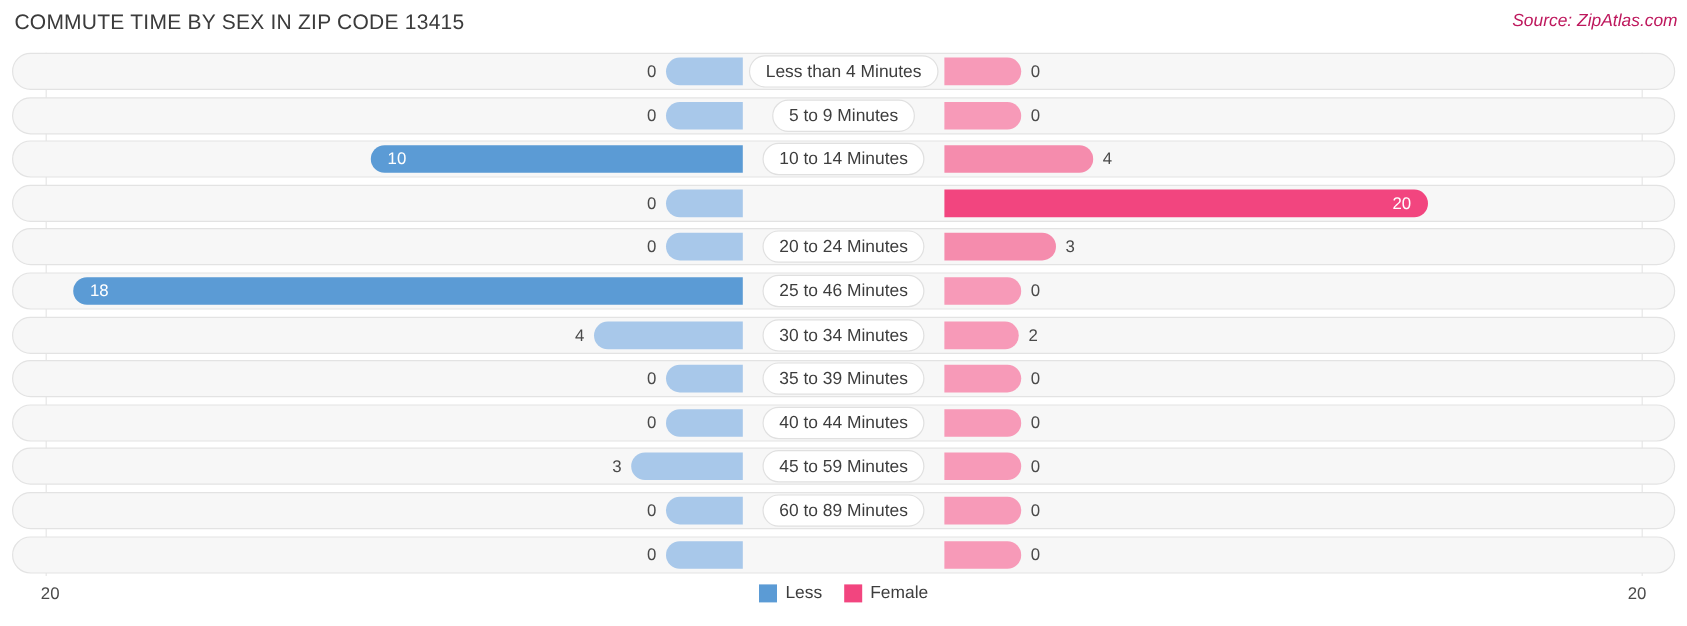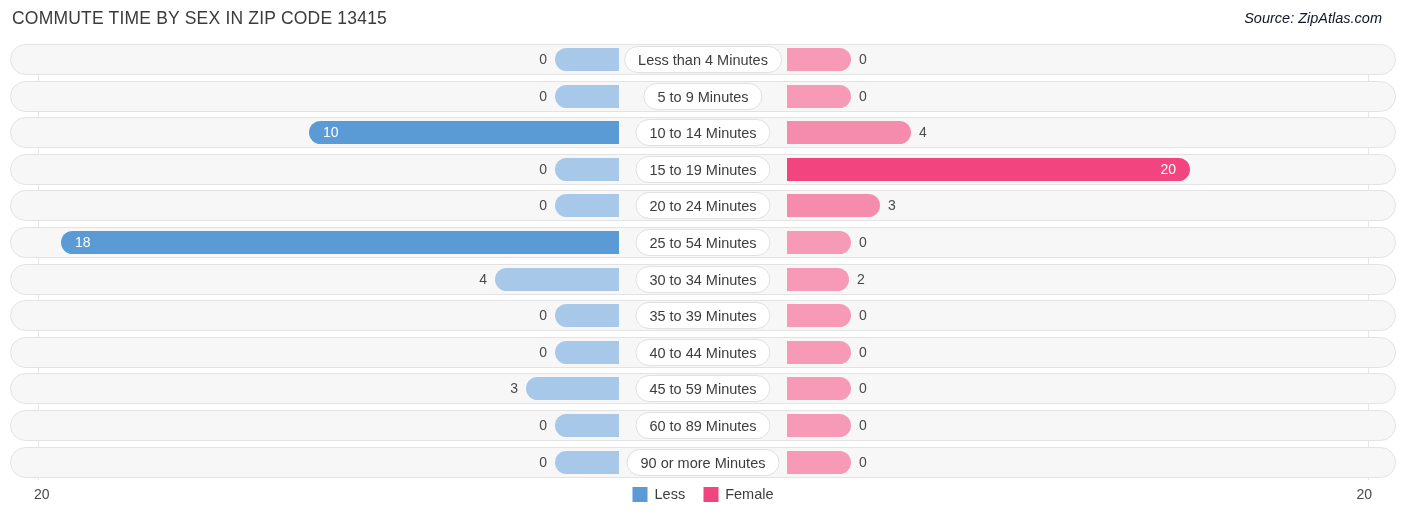--- a/index.html
+++ b/index.html
@@ -25,25 +25,25 @@
     position: absolute;
     left: 12px;
     top: 8px;
     font-size: 17.5px;
     letter-spacing: 0.2px;
     color: #3b3b3b;
     white-space: nowrap;
   }
   .source {
     position: absolute;
-    right: 24px;
+    right: 8px;
     top: 10px;
     font-size: 14.5px;
     font-style: italic;
-    color: #0f172a;
+    color: #be185d;
     white-space: nowrap;
   }
 
   
   .plot {
     position: absolute;
     left: 0;
     top: 44px;
     width: 1406px;
     height: 436px;
@@ -222,37 +222,36 @@
         <div class="val-in val-in-male" style="left: 323px;">10</div>
         <div class="val val-female" style="left: 919px; width: 52px;">4</div>
         <div class="cat-pill">10 to 14 Minutes</div>
       </div>
       <div class="row">
         <div class="track"></div>
         <div class="bar bar-male" style="left: 555px; width: 64px;"></div>
         <div class="bar bar-female strong-female" style="left: 787px; width: 403px;"></div>
         <div class="val val-male" style="left: 495px; width: 52px;">0</div>
         <div class="val-in val-in-female" style="left: 1124px; width: 52px;">20</div>
-        <div class="cat-pill">15 to 19 Minutes</div>
       </div>
       <div class="row">
         <div class="track"></div>
         <div class="bar bar-male" style="left: 555px; width: 64px;"></div>
         <div class="bar bar-female mid-female" style="left: 787px; width: 93px;"></div>
         <div class="val val-male" style="left: 495px; width: 52px;">0</div>
         <div class="val val-female" style="left: 888px; width: 52px;">3</div>
         <div class="cat-pill">20 to 24 Minutes</div>
       </div>
       <div class="row">
         <div class="track"></div>
         <div class="bar bar-male strong-male" style="left: 61px; width: 558px;"></div>
         <div class="bar bar-female" style="left: 787px; width: 64px;"></div>
         <div class="val-in val-in-male" style="left: 75px;">18</div>
         <div class="val val-female" style="left: 859px; width: 52px;">0</div>
-        <div class="cat-pill">25 to 54 Minutes</div>
+        <div class="cat-pill">25 to 46 Minutes</div>
       </div>
       <div class="row">
         <div class="track"></div>
         <div class="bar bar-male" style="left: 495px; width: 124px;"></div>
         <div class="bar bar-female" style="left: 787px; width: 62px;"></div>
         <div class="val val-male" style="left: 435px; width: 52px;">4</div>
         <div class="val val-female" style="left: 857px; width: 52px;">2</div>
         <div class="cat-pill">30 to 34 Minutes</div>
       </div>
       <div class="row">
@@ -286,21 +285,20 @@
         <div class="val val-male" style="left: 495px; width: 52px;">0</div>
         <div class="val val-female" style="left: 859px; width: 52px;">0</div>
         <div class="cat-pill">60 to 89 Minutes</div>
       </div>
       <div class="row">
         <div class="track"></div>
         <div class="bar bar-male" style="left: 555px; width: 64px;"></div>
         <div class="bar bar-female" style="left: 787px; width: 64px;"></div>
         <div class="val val-male" style="left: 495px; width: 52px;">0</div>
         <div class="val val-female" style="left: 859px; width: 52px;">0</div>
-        <div class="cat-pill">90 or more Minutes</div>
       </div>
     </div>
 </div>
 
 <div class="footer">
   <div class="axis-label axis-left">20</div>
   <div class="axis-label axis-right">20</div>
   <div class="legend" id="legend">
       <div class="legend-item">
         <span class="swatch" style="background: rgb(91, 155, 213);"></span>

